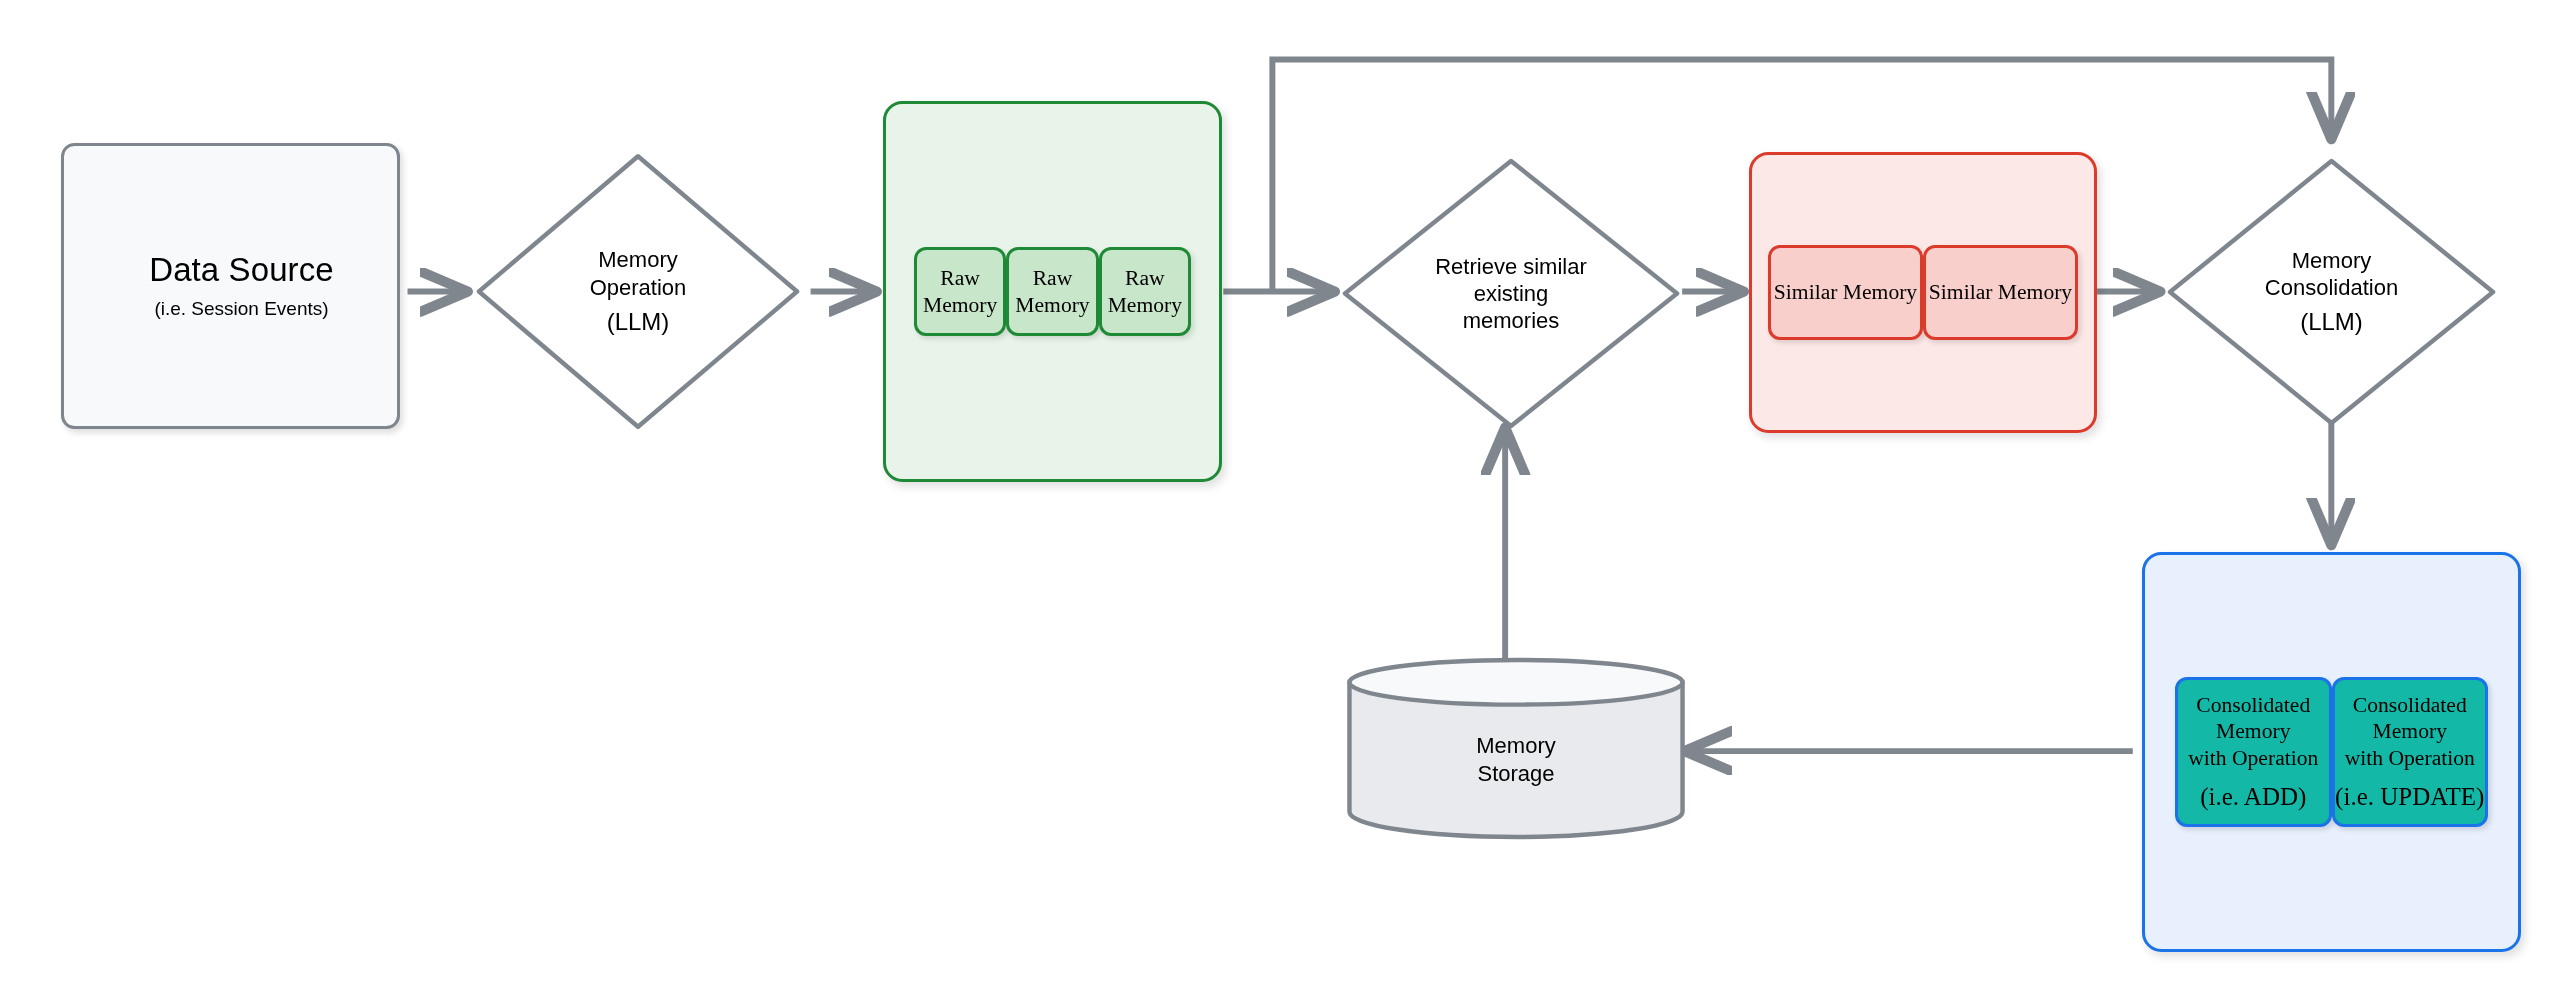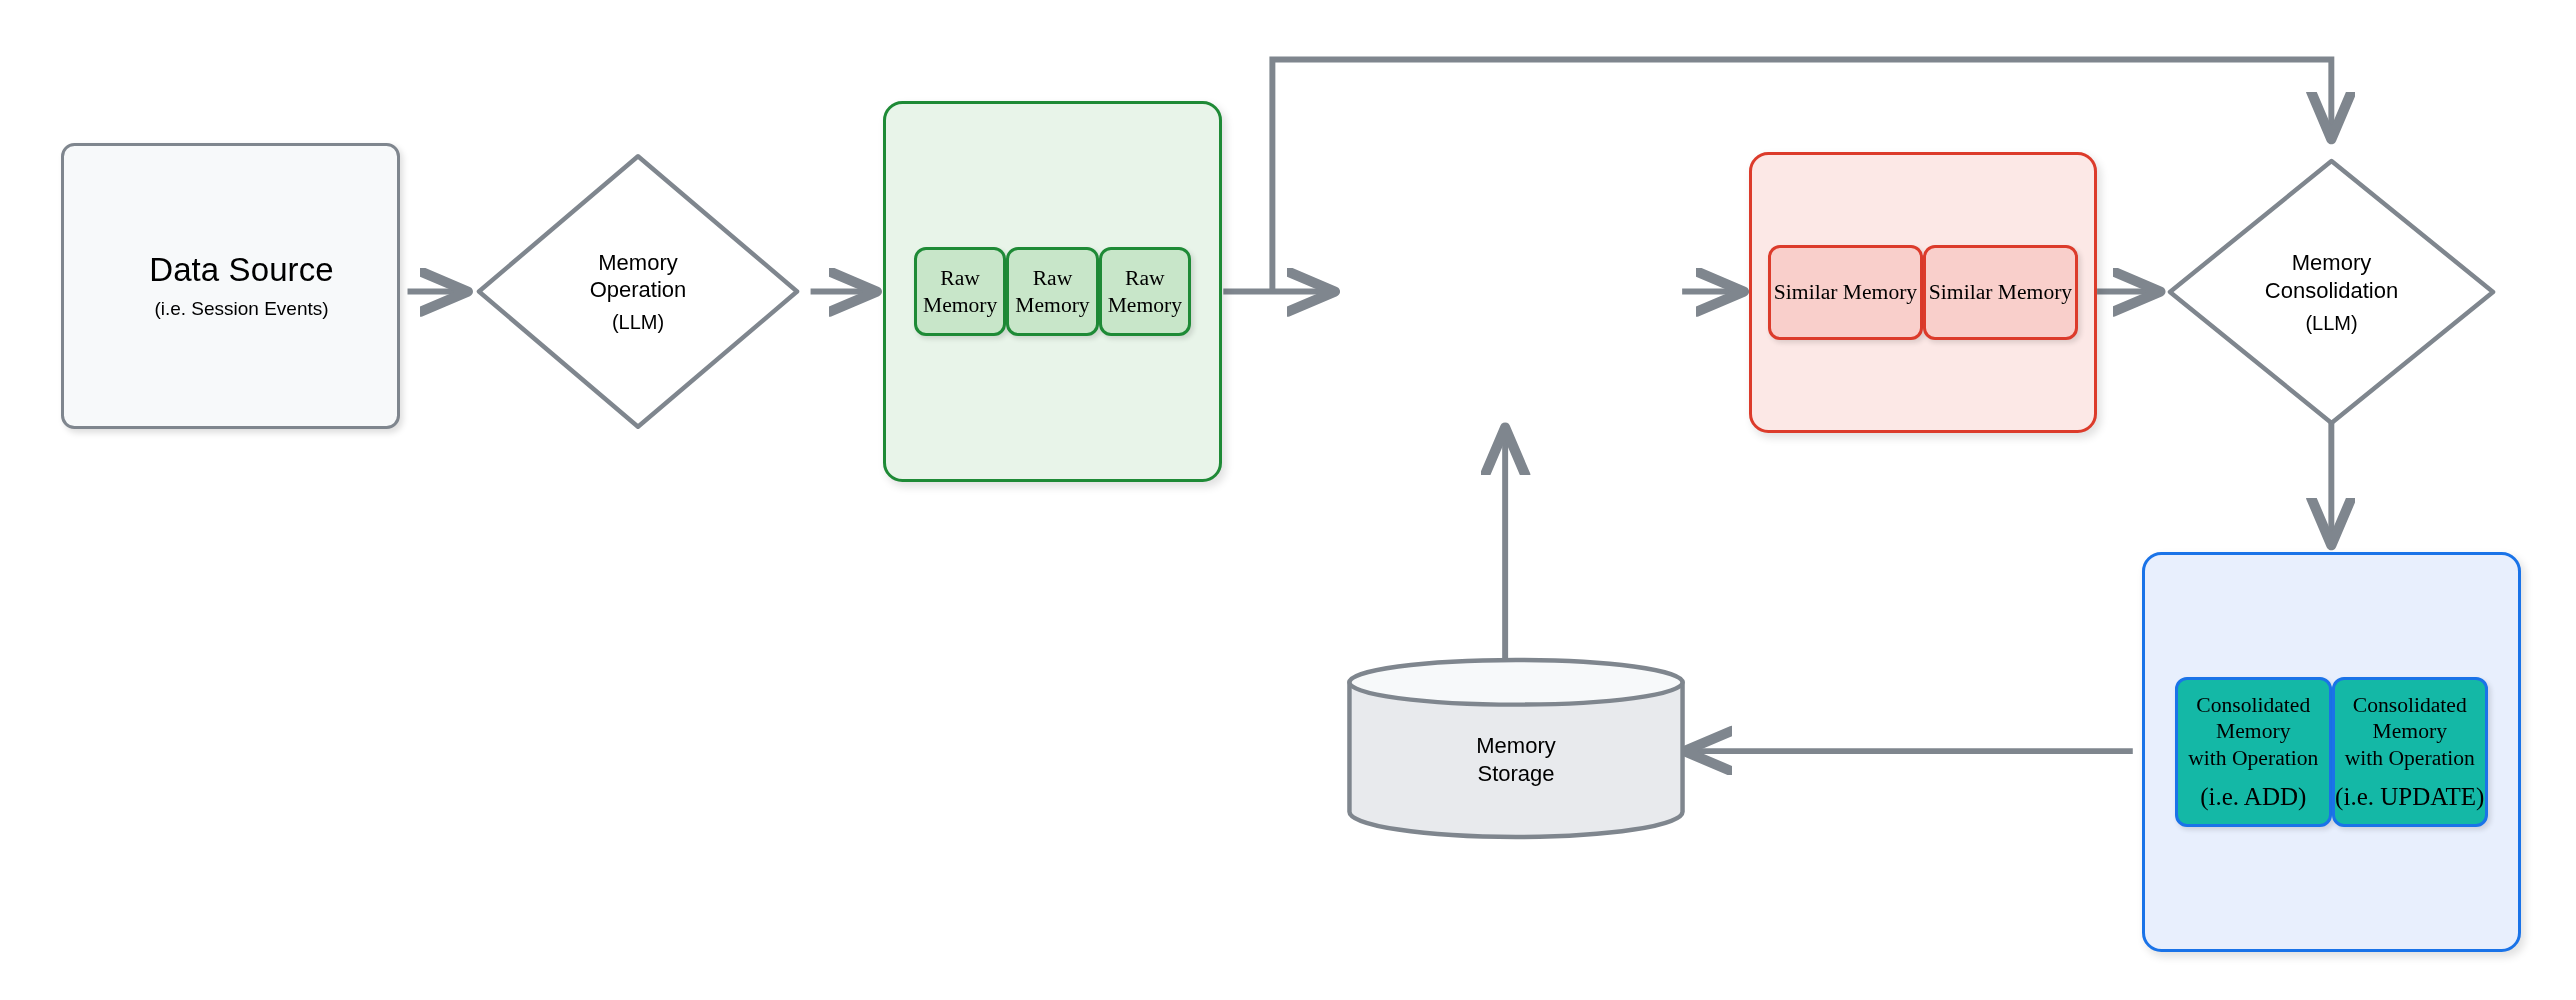--- a/index.html
+++ b/index.html
@@ -70,21 +70,21 @@
     flex-direction: column;
     align-items: center;
     justify-content: center;
     text-align: center;
   }
   .diamond .dlabel .l1 {
     font-size: 22px;
     line-height: 1.24;
   }
   .diamond .dlabel .l2 {
-    font-size: 20px;
+    font-size: 24px;
     line-height: 1.2;
     margin-top: 6.7px;
   }
   
   .group {
     border-radius: 19.3px;
     box-shadow: 3.7px 4.5px 8.2px rgba(0,0,0,0.12);
     display: flex;
     flex-direction: row;
     justify-content: space-between;
@@ -209,20 +209,30 @@
       <div class="t">Raw Memory</div>
     </div>
     <div class="chip green" style="width:100%; height:89px;">
       <div class="t">Raw Memory</div>
     </div>
     <div class="chip green" style="width:100%; height:89px;">
       <div class="t">Raw Memory</div>
     </div>
   </div>
 
+  <div class="diamond" style="left:1339px; top:155px; width:344px; height:277px;">
+    <svg width="344" height="277" viewBox="0 0 462 372">
+      <path d="M231,8 L454,186 L231,364 L8,186 Z" fill="#ffffff" stroke="#7f868e" stroke-width="6" stroke-linejoin="round"></path>
+    </svg>
+    <div class="dlabel">
+      <div class="l1">Retrieve similar</div>
+      <div class="l1">existing</div>
+      <div class="l1">memories</div>
+    </div>
+  </div>
 
   <div class="node group red" style="left:1749px; top:152px; width:348px; height:281px; padding:27px 16px;">
     <div class="chip red" style="width:100%; height:95px;">
       <div class="t">Similar Memory</div>
     </div>
     <div class="chip red" style="width:100%; height:95px;">
       <div class="t">Similar Memory</div>
     </div>
   </div>
 

